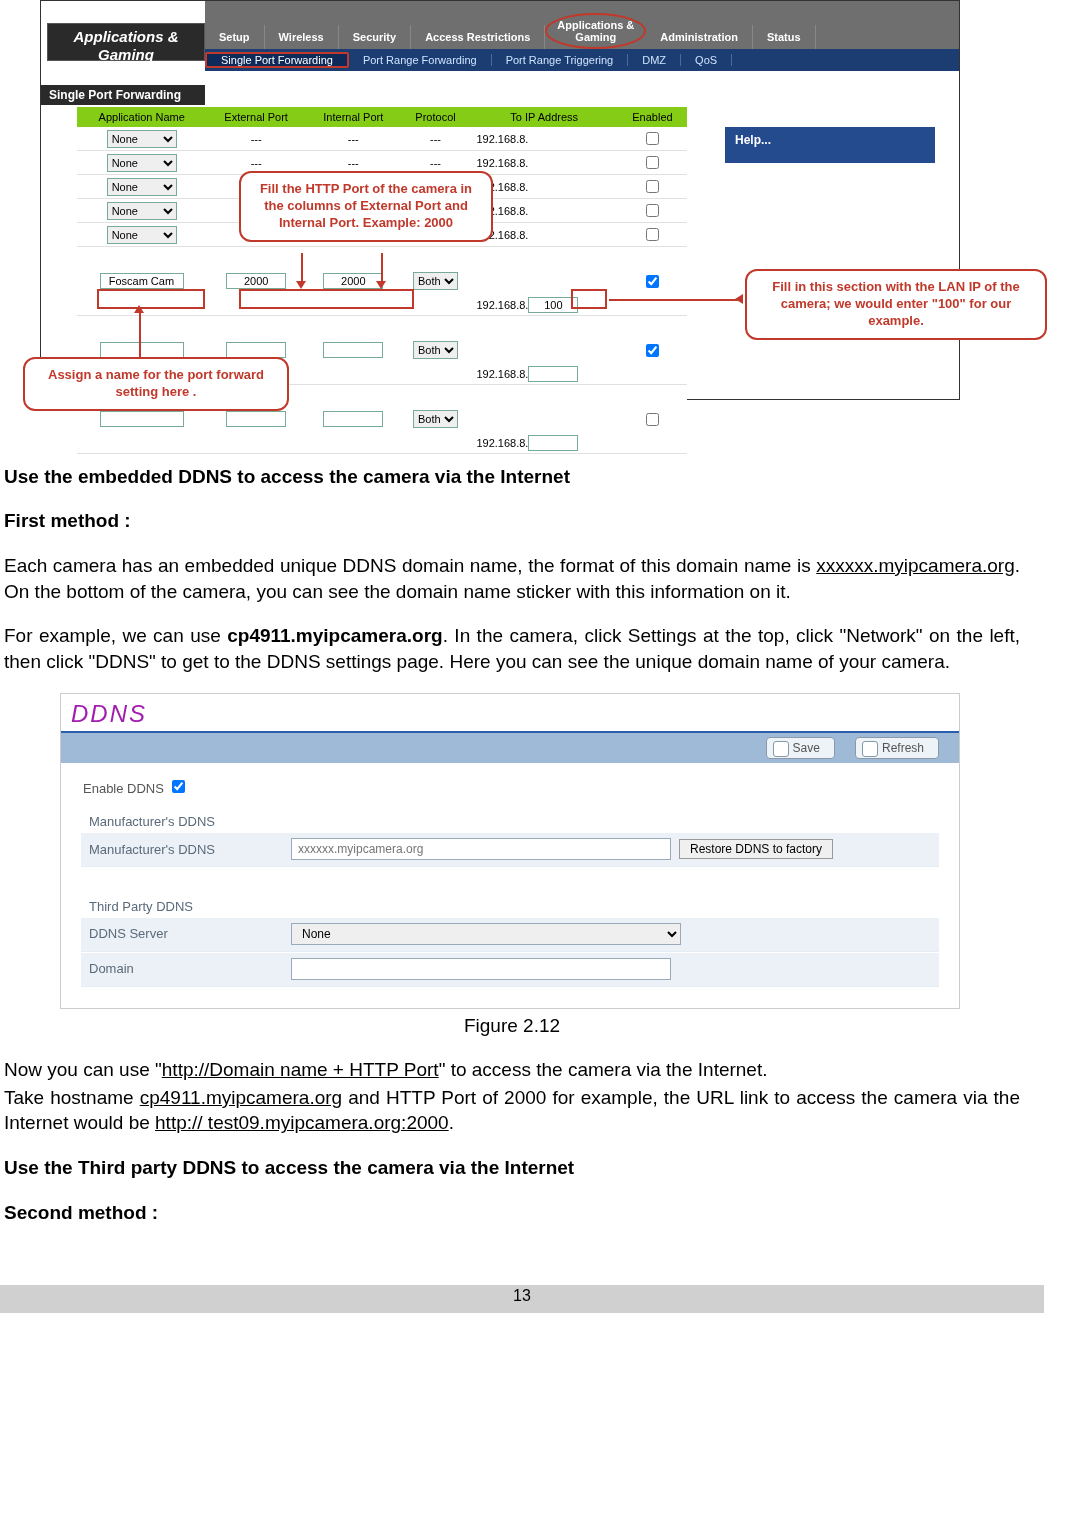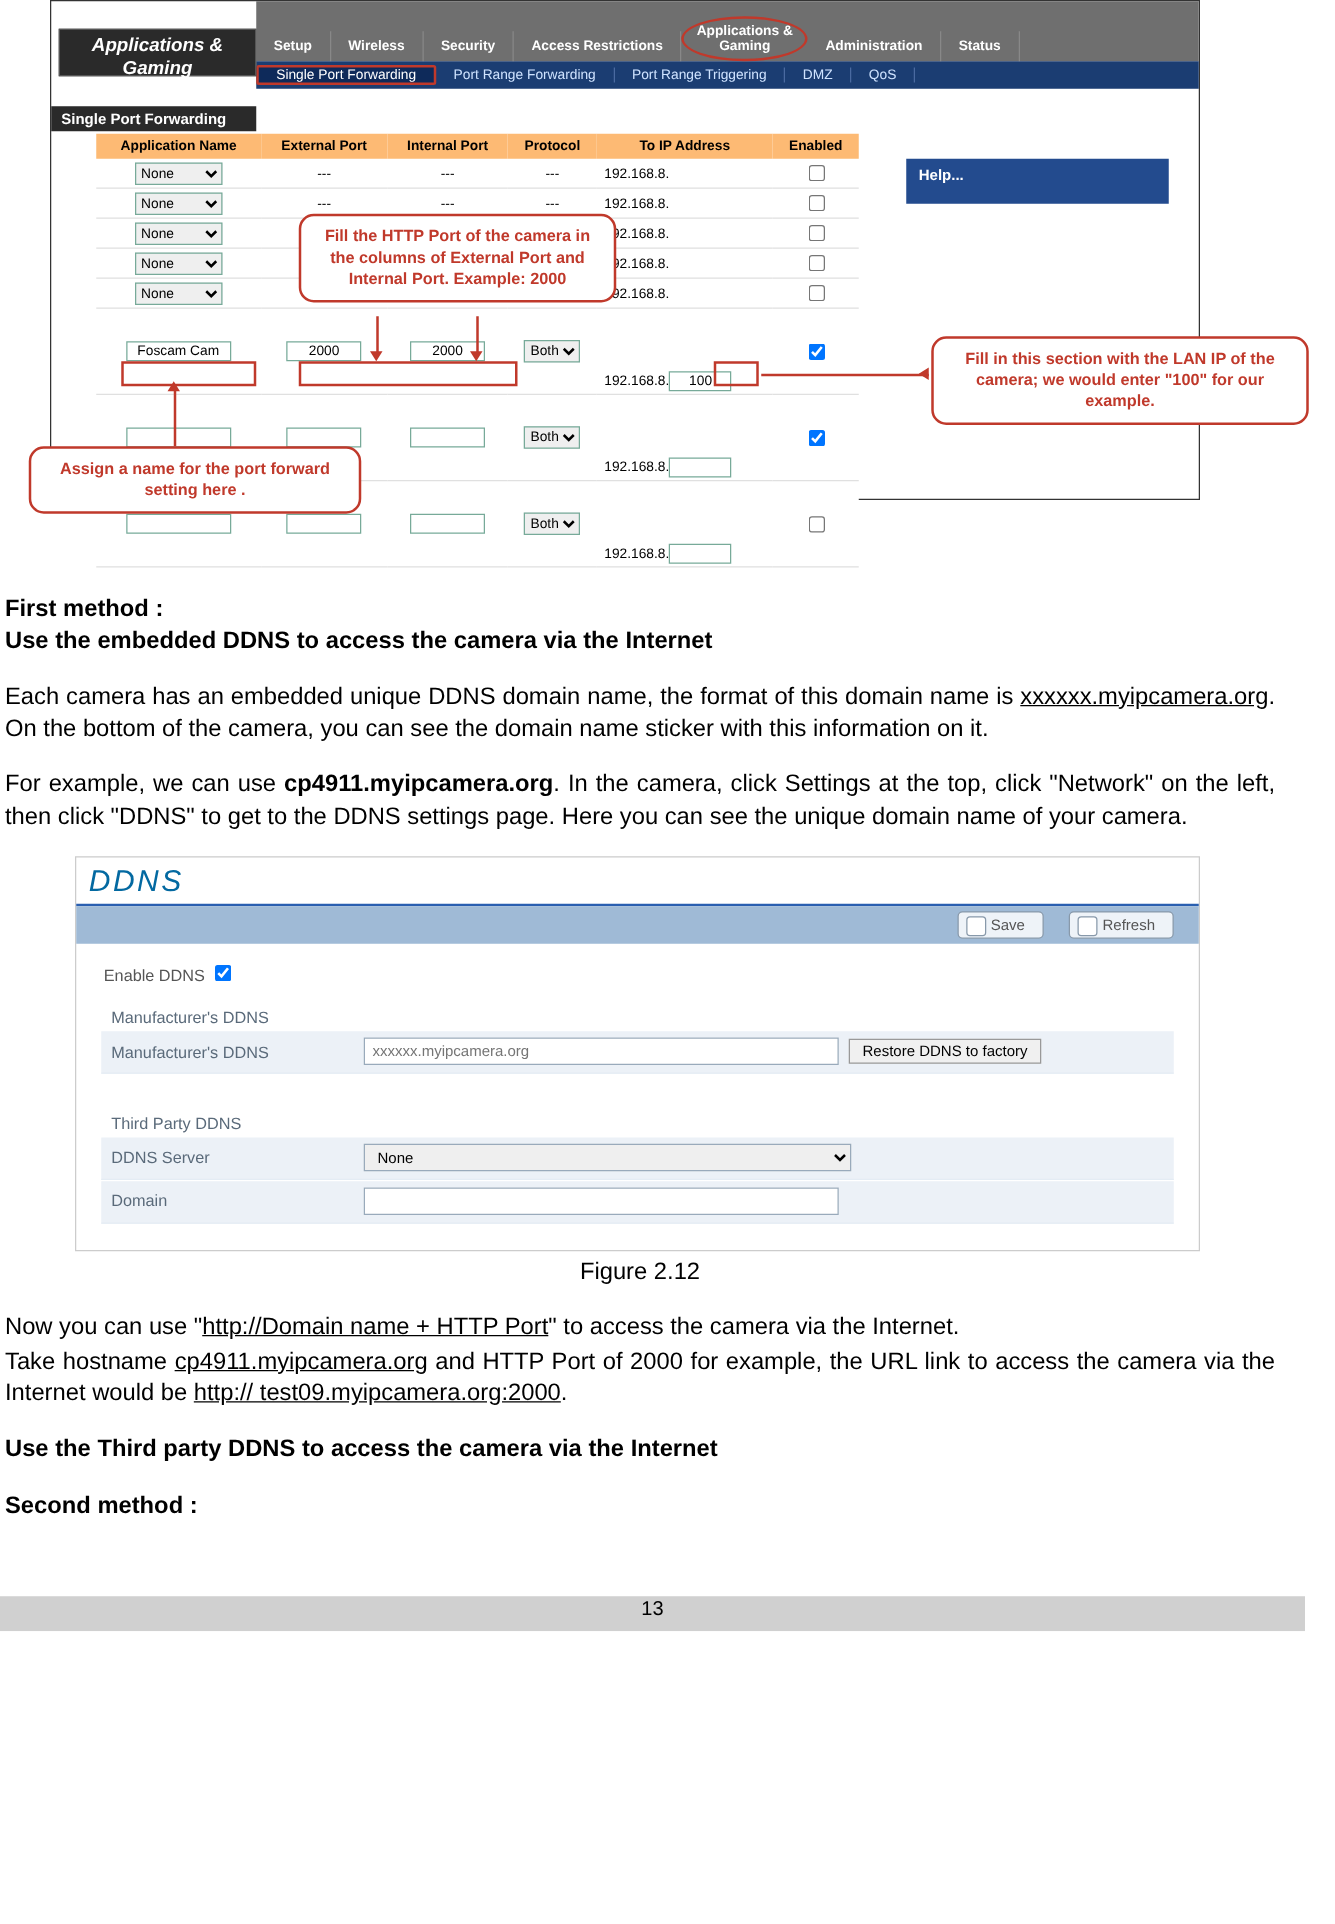--- a/index.html
+++ b/index.html
@@ -110,24 +110,24 @@
     margin-top: 2px;
     background: #fff;
     width: 610px;
   }
   .table {
     border-collapse: collapse;
     width: 100%;
     font-size: 11px;
   }
   .table th {
-    font-weight: bold;
+    font-weight: normal;
     padding: 4px 6px;
     border: none;
-    background: #fdba74;
+    background: #84cc16;
   }
   .table td {
     text-align: center;
     padding: 2px 4px;
     border-bottom: 1px solid #e0e0e0;
   }
   .table td.ip { text-align: left; padding-left: 6px; }
   .table input[type=text] {
     width: 60px; height: 16px; font-size: 11px;
     border: 1px solid #7a9; text-align: center;
@@ -210,21 +210,21 @@
   .ddns-wrap {
     margin: 18px 0 4px 56px;
     width: 900px;
     border: 1px solid #ccc;
     background: #fff;
     font-family: Tahoma, sans-serif;
     font-size: 13px;
     color: #555;
   }
   .ddns-header {
-    color: #0369a1;
+    color: #a21caf;
     font-style: italic;
     font-size: 24px;
     letter-spacing: 2px;
     padding: 4px 10px 0 10px;
     border-bottom: 2px solid #2a5fb0;
   }
   .ddns-bar {
     background: #9fbad6;
     height: 30px;
     display: flex;
@@ -418,22 +418,22 @@
     <div class="ahead down" style="left:335px; top:280px;"></div>
     <div class="arrow v" style="left:98px; top:310px; height:46px;"></div>
     <div class="ahead up" style="left:93px; top:304px;"></div>
     <div class="arrow h" style="left:568px; top:298px; width:134px;"></div>
     <div class="ahead right" style="left:694px; top:293px; transform:scaleX(-1);"></div>
   </div>
 
   <div class="body">
     <p class="fig-cap">Figure 2.11</p>
 
+    <p class="h-bold" style="margin-top:0;">Use the embedded DDNS to access the camera via the Internet</p>
     <p class="h-bold" style="margin-bottom:0;">First method :</p>
-    <p class="h-bold" style="margin-top:0;">Use the embedded DDNS to access the camera via the Internet</p>
 
     <p class="just">
       <span>Each camera has an embedded unique DDNS domain name, the format of this domain name is </span><span class="u">xxxxxx.myipcamera.org</span><span>. On the bottom of the camera, you can see the domain name sticker with this information on it.</span>
     </p>
 
     <p class="just">
       <span>For example, we can use </span><b>cp4911.myipcamera.org</b><span>. In the camera, click Settings at the top, click "Network" on the left, then click "DDNS" to get to the DDNS settings page. Here you can see the unique domain name of your camera.</span>
     </p>
 
     <div class="ddns-wrap">

